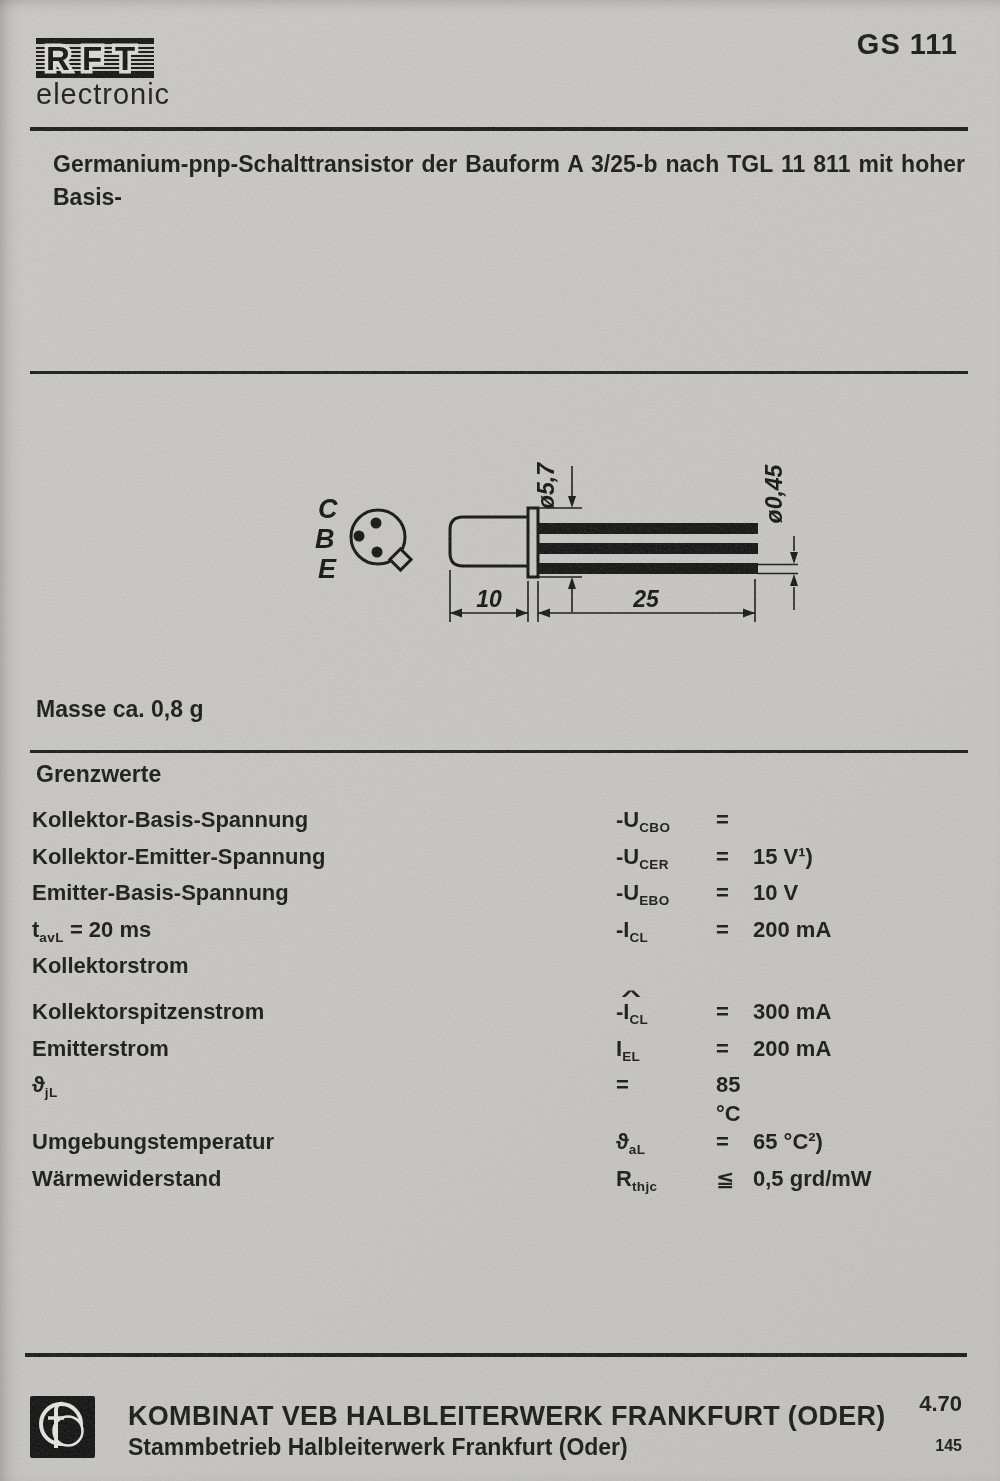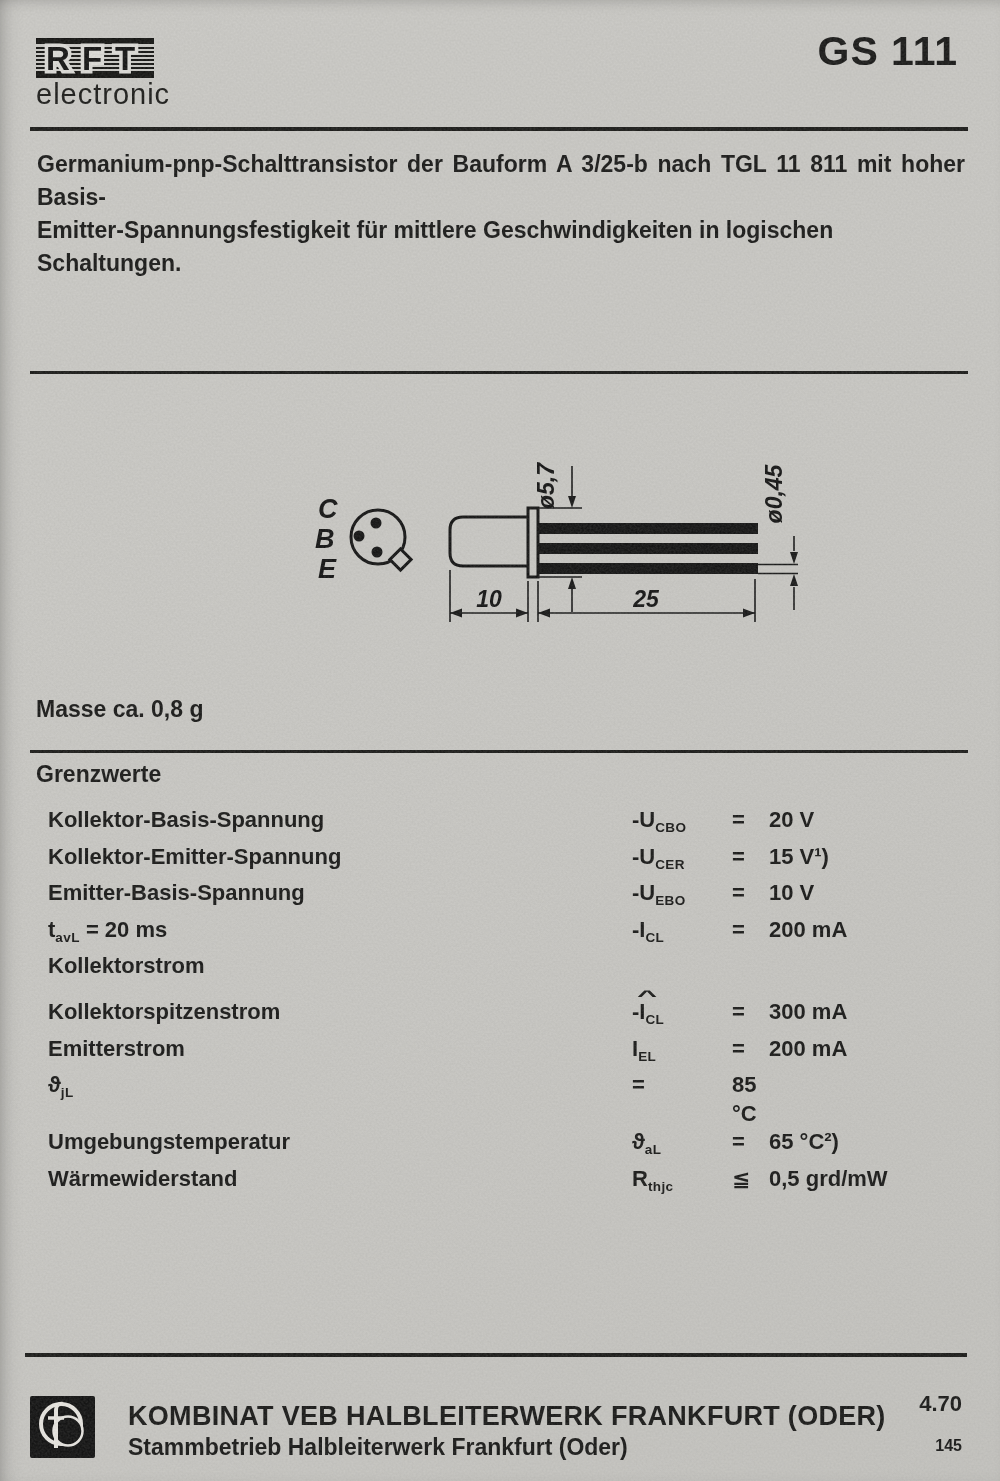--- a/index.html
+++ b/index.html
@@ -6,30 +6,30 @@
   .page {
     position:relative; width:1000px; height:1481px; margin:0 auto;
     background:linear-gradient(135deg,#cccbc7 0%, #c9c8c4 55%, #c4c3bf 100%);
     font-family:"Liberation Sans","DejaVu Sans",sans-serif;
     color:#1b1b1a; overflow:hidden;
     box-shadow:inset 14px 0 22px -16px rgba(0,0,0,.35), inset 0 10px 18px -14px rgba(0,0,0,.28);
   }
   .abs { position:absolute; }
   .rule { background:#1d1d1b; }
   .brand-sub { left:36px; top:78px; font-size:29px; font-weight:400; letter-spacing:1px; color:#1e1e1c; }
-  .doc-title { right:42px; top:28px; font-size:41px; font-weight:700; letter-spacing:1px; }
+  .doc-title { right:42px; top:28px; font-size:29px; font-weight:700; letter-spacing:1px; }
   .rule-1 { left:30px; top:127px; width:938px; height:4px; }
   .rule-2 { left:30px; top:371px; width:938px; height:3px; }
   .rule-3 { left:30px; top:750px; width:938px; height:3px; }
   .rule-4 { left:25px; top:1353px; width:942px; height:4px; }
   .intro { left:37px; top:148px; width:928px; font-size:23px; font-weight:700; line-height:33px; }
-  .intro .l1 { text-align:justify; text-align-last:justify; }
+  .intro .l1 { text-align:justify; text-align-last:justify;margin-left:16px; }
   .mass { left:36px; top:684px; font-size:23px; font-weight:700;margin-top:12px; }
   .limits-heading { left:36px; top:761px; font-size:23px; font-weight:800; }
-  .limits-table { left:48px; top:806px; width:930px; }
+  .limits-table { left:32px; top:806px; width:930px; }
   .trow { display:grid; grid-template-columns:584px 100px 37px 1fr; line-height:28.6px; font-size:22px; font-weight:700; }
   .trow.gap { margin-top:9px; }
   .trow .sub { font-size:13.5px; font-weight:700; vertical-align:-5px; letter-spacing:.4px; }
   .sym { position:relative; }
   .hat { position:absolute; left:8px; top:-10px; width:14px; text-align:center;
          font-size:15px; line-height:1; display:inline-block; transform:scaleX(2.3); }
   .drawing { left:300px; top:440px; }
   svg text { font-family:"Liberation Sans","DejaVu Sans",sans-serif; fill:#161616; }
   .pin-lbl { font-size:27px; font-style:italic; font-weight:600; }
   .dim-lbl { font-size:23px; font-style:italic; font-weight:700; }
@@ -63,21 +63,20 @@
     </g>
   </svg>
   <div class="abs brand-sub">electronic</div>
 
   <div class="abs doc-title">GS 111</div>
 
   <div class="abs rule rule-1"></div>
 
   <div class="abs intro">
     <div class="l1">Germanium-pnp-Schalttransistor der Bauform A 3/25-b nach TGL 11 811 mit hoher Basis-</div>
-    <div class="l2">Emitter-Spannungsfestigkeit für mittlere Geschwindigkeiten in logischen Schaltungen.</div>
   </div>
 
   <div class="abs rule rule-2"></div>
 
   <svg class="abs drawing" width="520" height="205" viewBox="0 0 520 205">
 
     <text class="pin-lbl" x="18" y="78">C</text>
     <text class="pin-lbl" x="15" y="108">B</text>
     <text class="pin-lbl" x="18" y="138">E</text>
     <g fill="none" stroke="#161616" stroke-width="3">
@@ -123,21 +122,20 @@
 
   <div class="abs rule rule-3"></div>
   <div class="abs limits-heading">Grenzwerte</div>
 
   <div class="abs limits-table">
 
     <div class="trow">
       <span class="lbl"><span>Kollektor-Basis-Spannung</span><span class="sub"></span><span></span></span>
       <span class="sym"><span class="hat"></span><span>-U</span><span class="sub">CBO</span></span>
       <span class="eq">=</span>
-      <span class="val">20 V</span>
     </div>
 
     <div class="trow">
       <span class="lbl"><span>Kollektor-Emitter-Spannung</span><span class="sub"></span><span></span></span>
       <span class="sym"><span class="hat"></span><span>-U</span><span class="sub">CER</span></span>
       <span class="eq">=</span>
       <span class="val">15 V¹)</span>
     </div>
 
 

